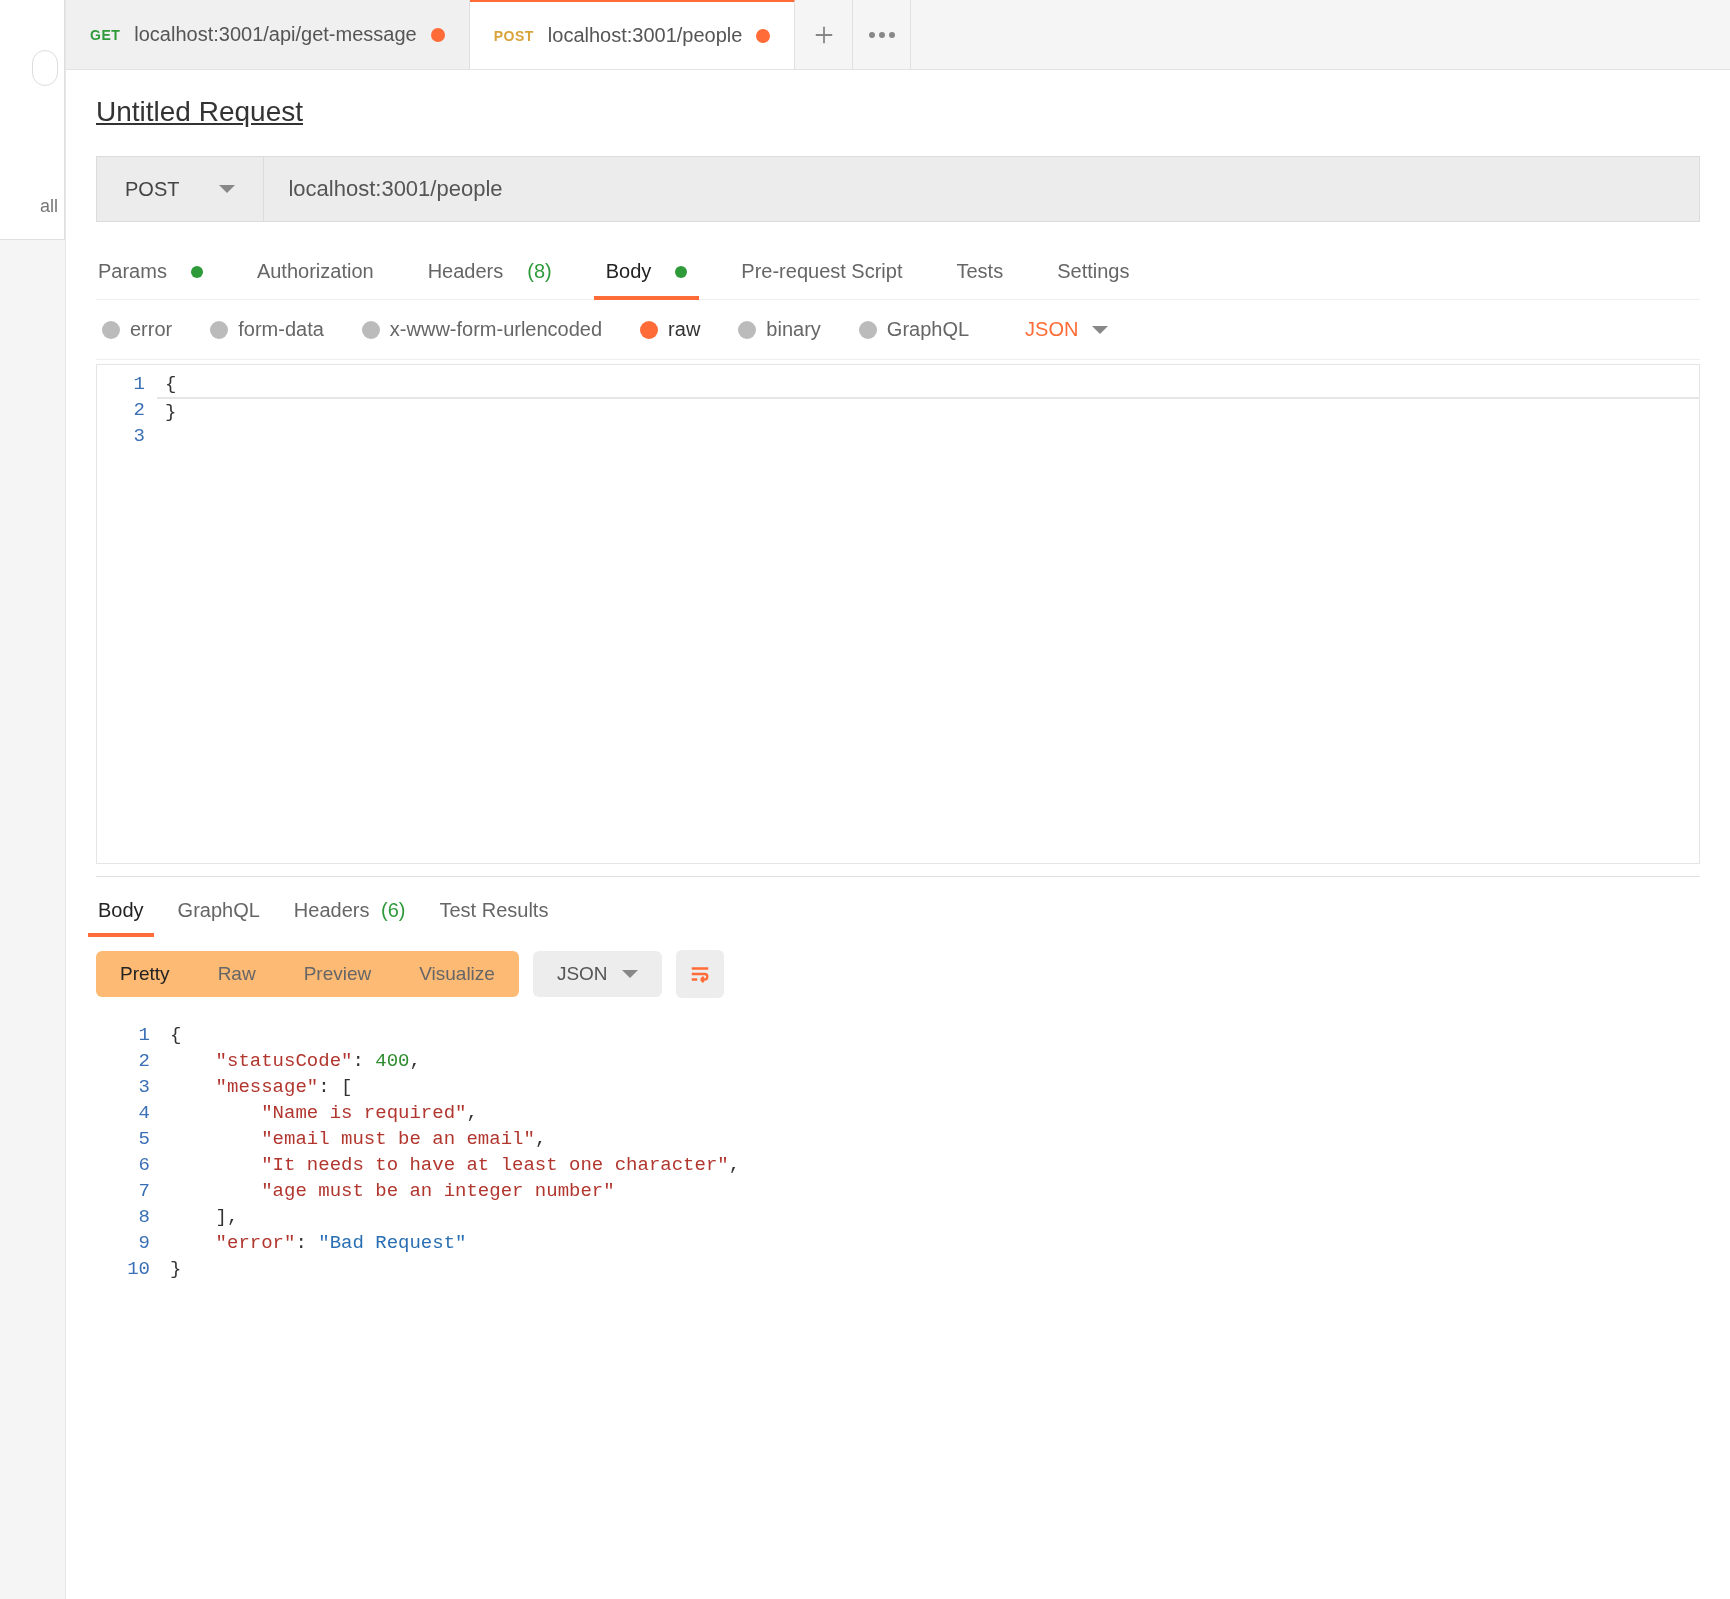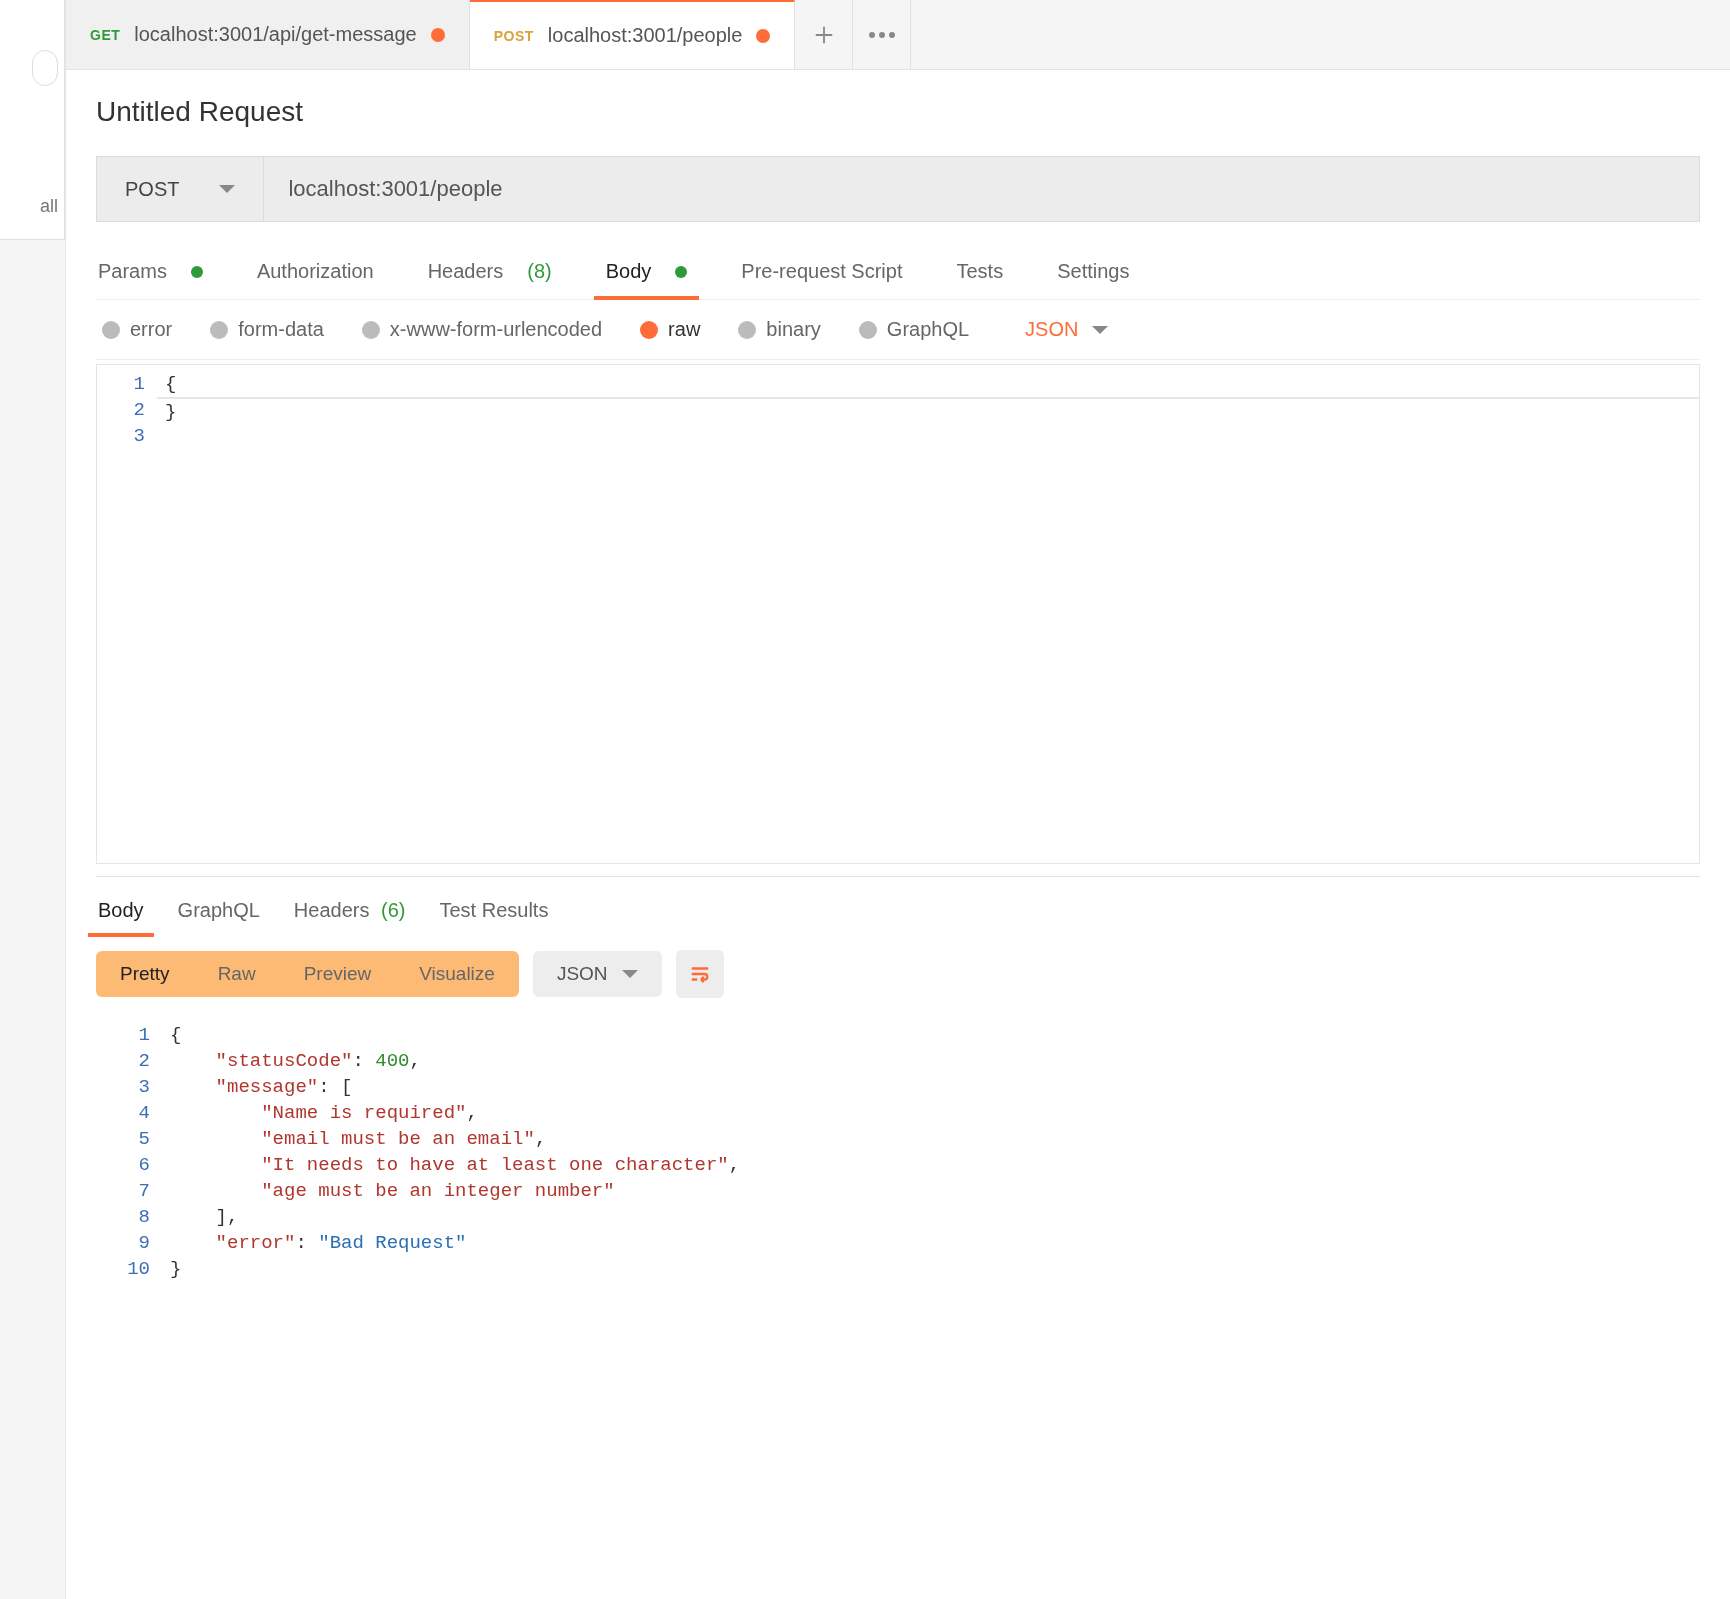--- a/index.html
+++ b/index.html
@@ -75,21 +75,21 @@
   .tab-plus svg, .tab-more svg { width: 22px; height: 22px; fill:#888;}
   .tab-more .dots { display:flex; gap:4px;}
   .tab-more .dots span{ width:6px;height:6px;border-radius:50%;background:#888;}
 
   .content {
     padding: 26px 30px 0 30px;
     display: flex; flex-direction: column;
     flex: 1;
     overflow: hidden;
   }
-  .req-title { font-size: 28px; color: #333; font-weight: 400; margin-bottom: 28px; }
+  .req-title { font-size: 28px; color: #333; font-weight: 400; margin-bottom: 28px; text-decoration: underline; }
 
   .url-bar {
     display: flex; align-items: stretch;
     border: 1px solid #dcdcdc;
     background: #ececec;
     height: 66px;
   }
   .method-select {
     display:flex; align-items:center; gap:40px;
     padding: 0 28px;

